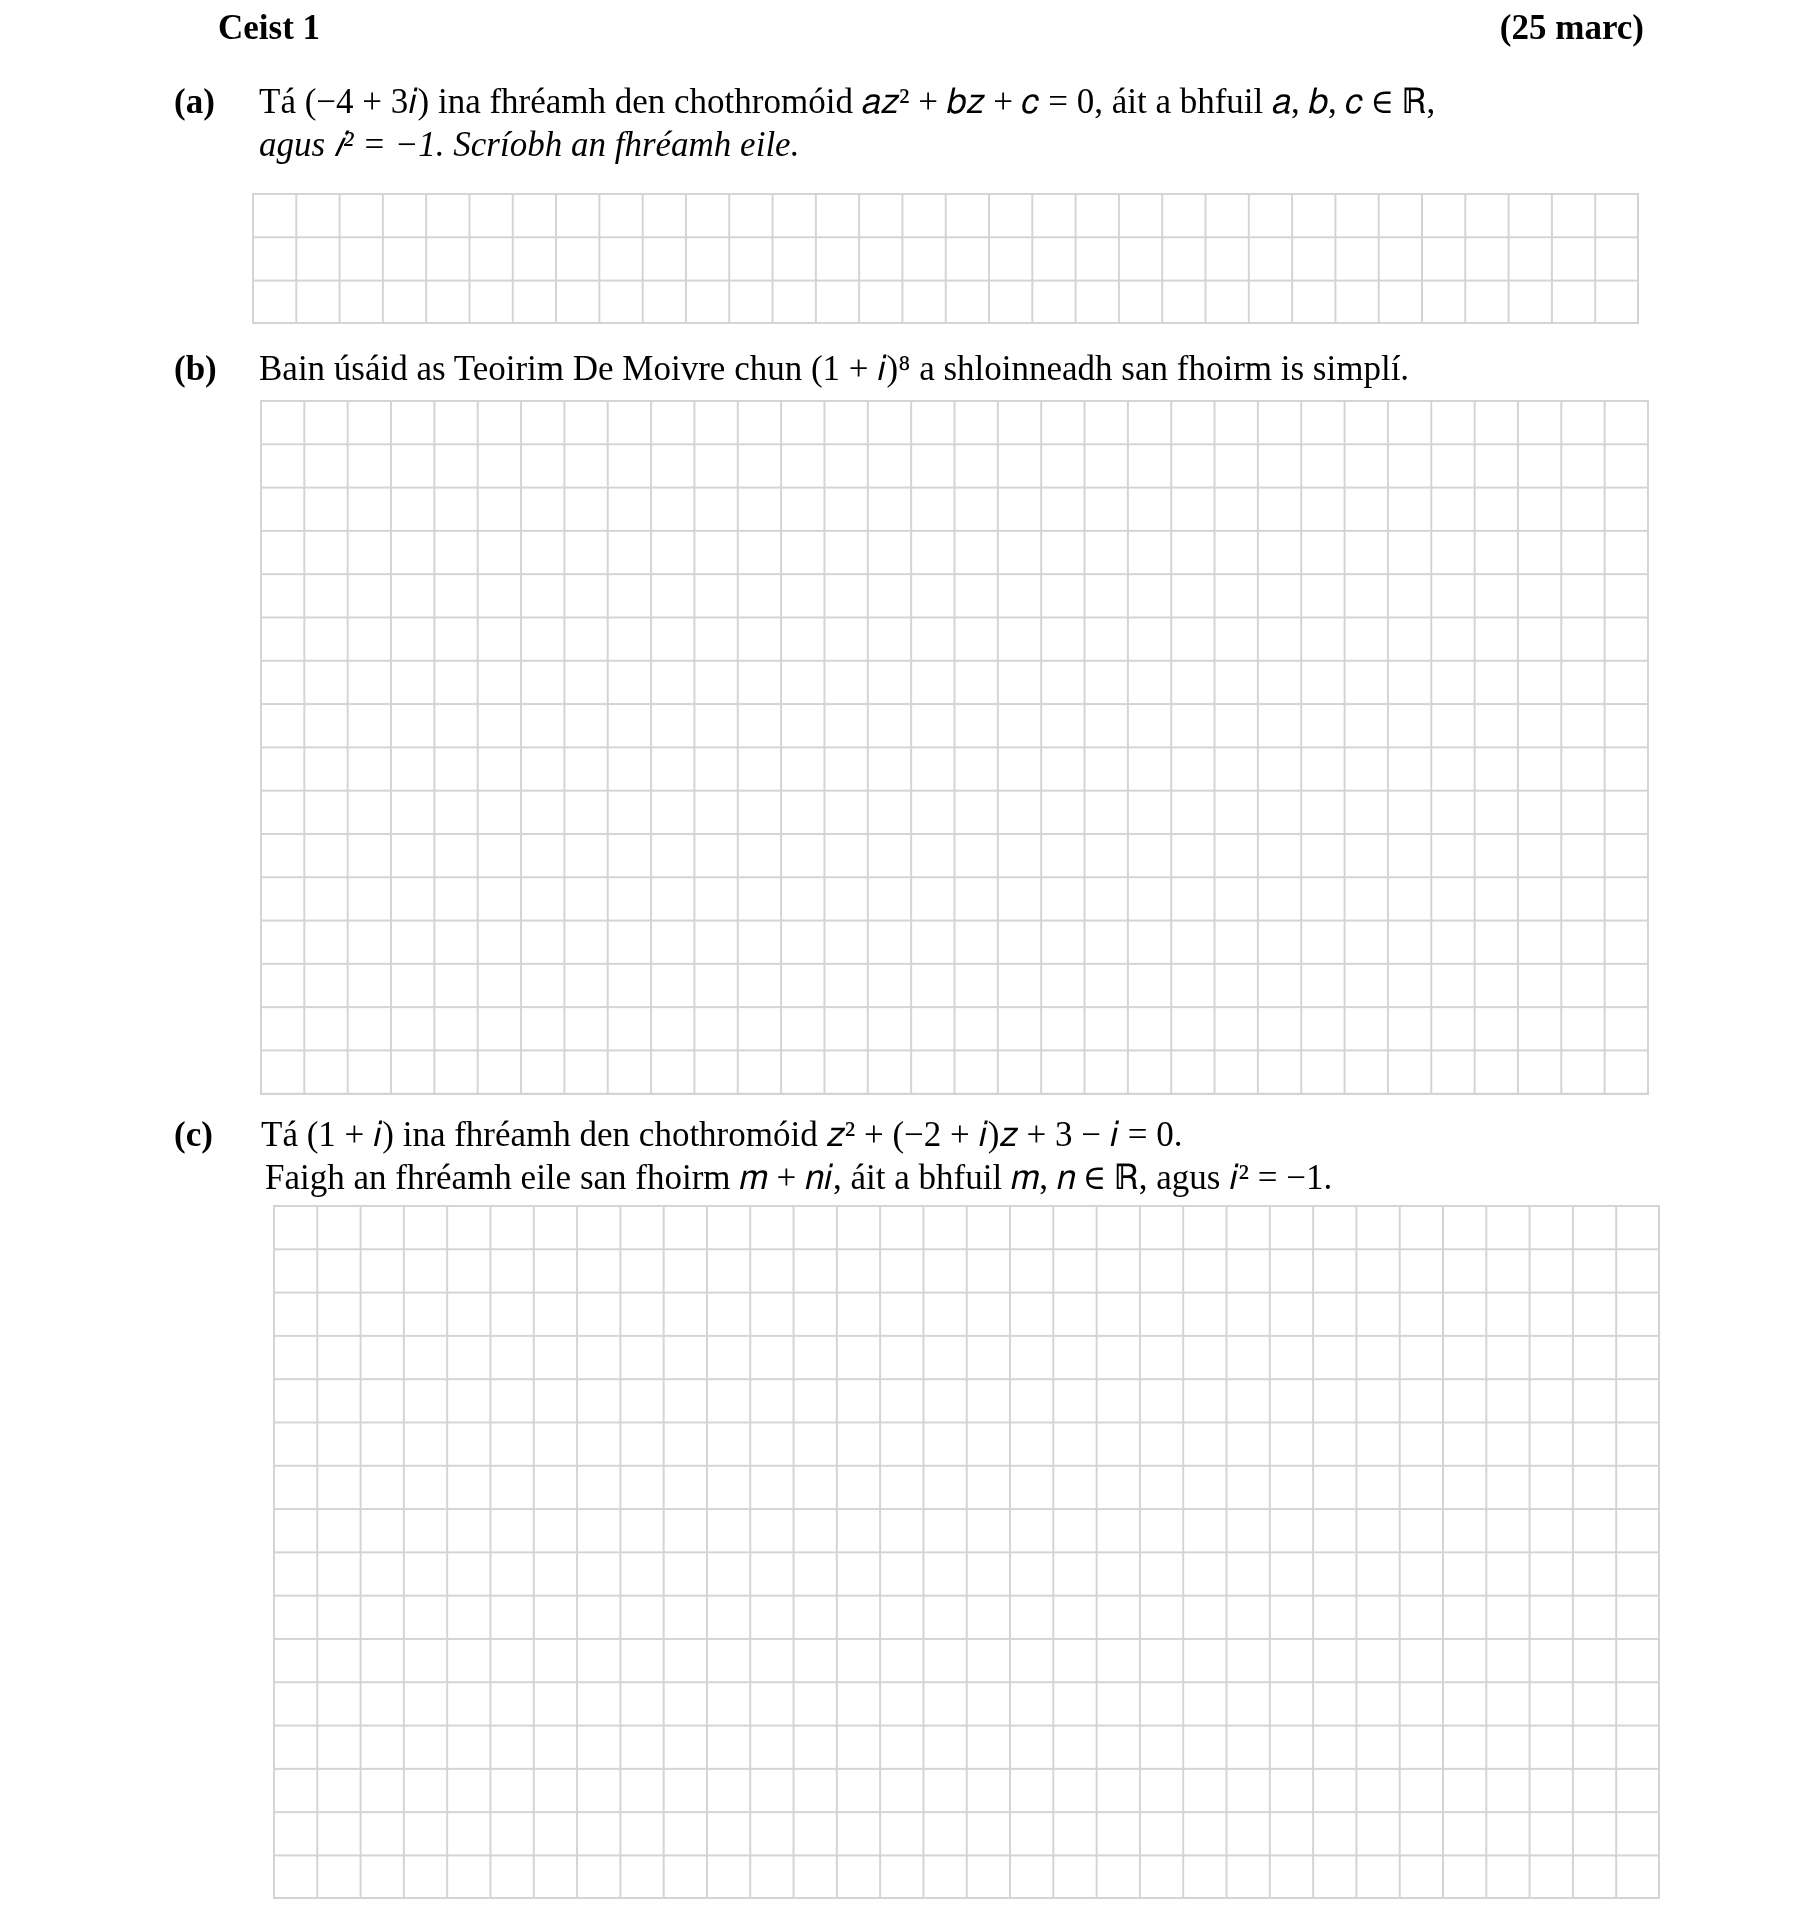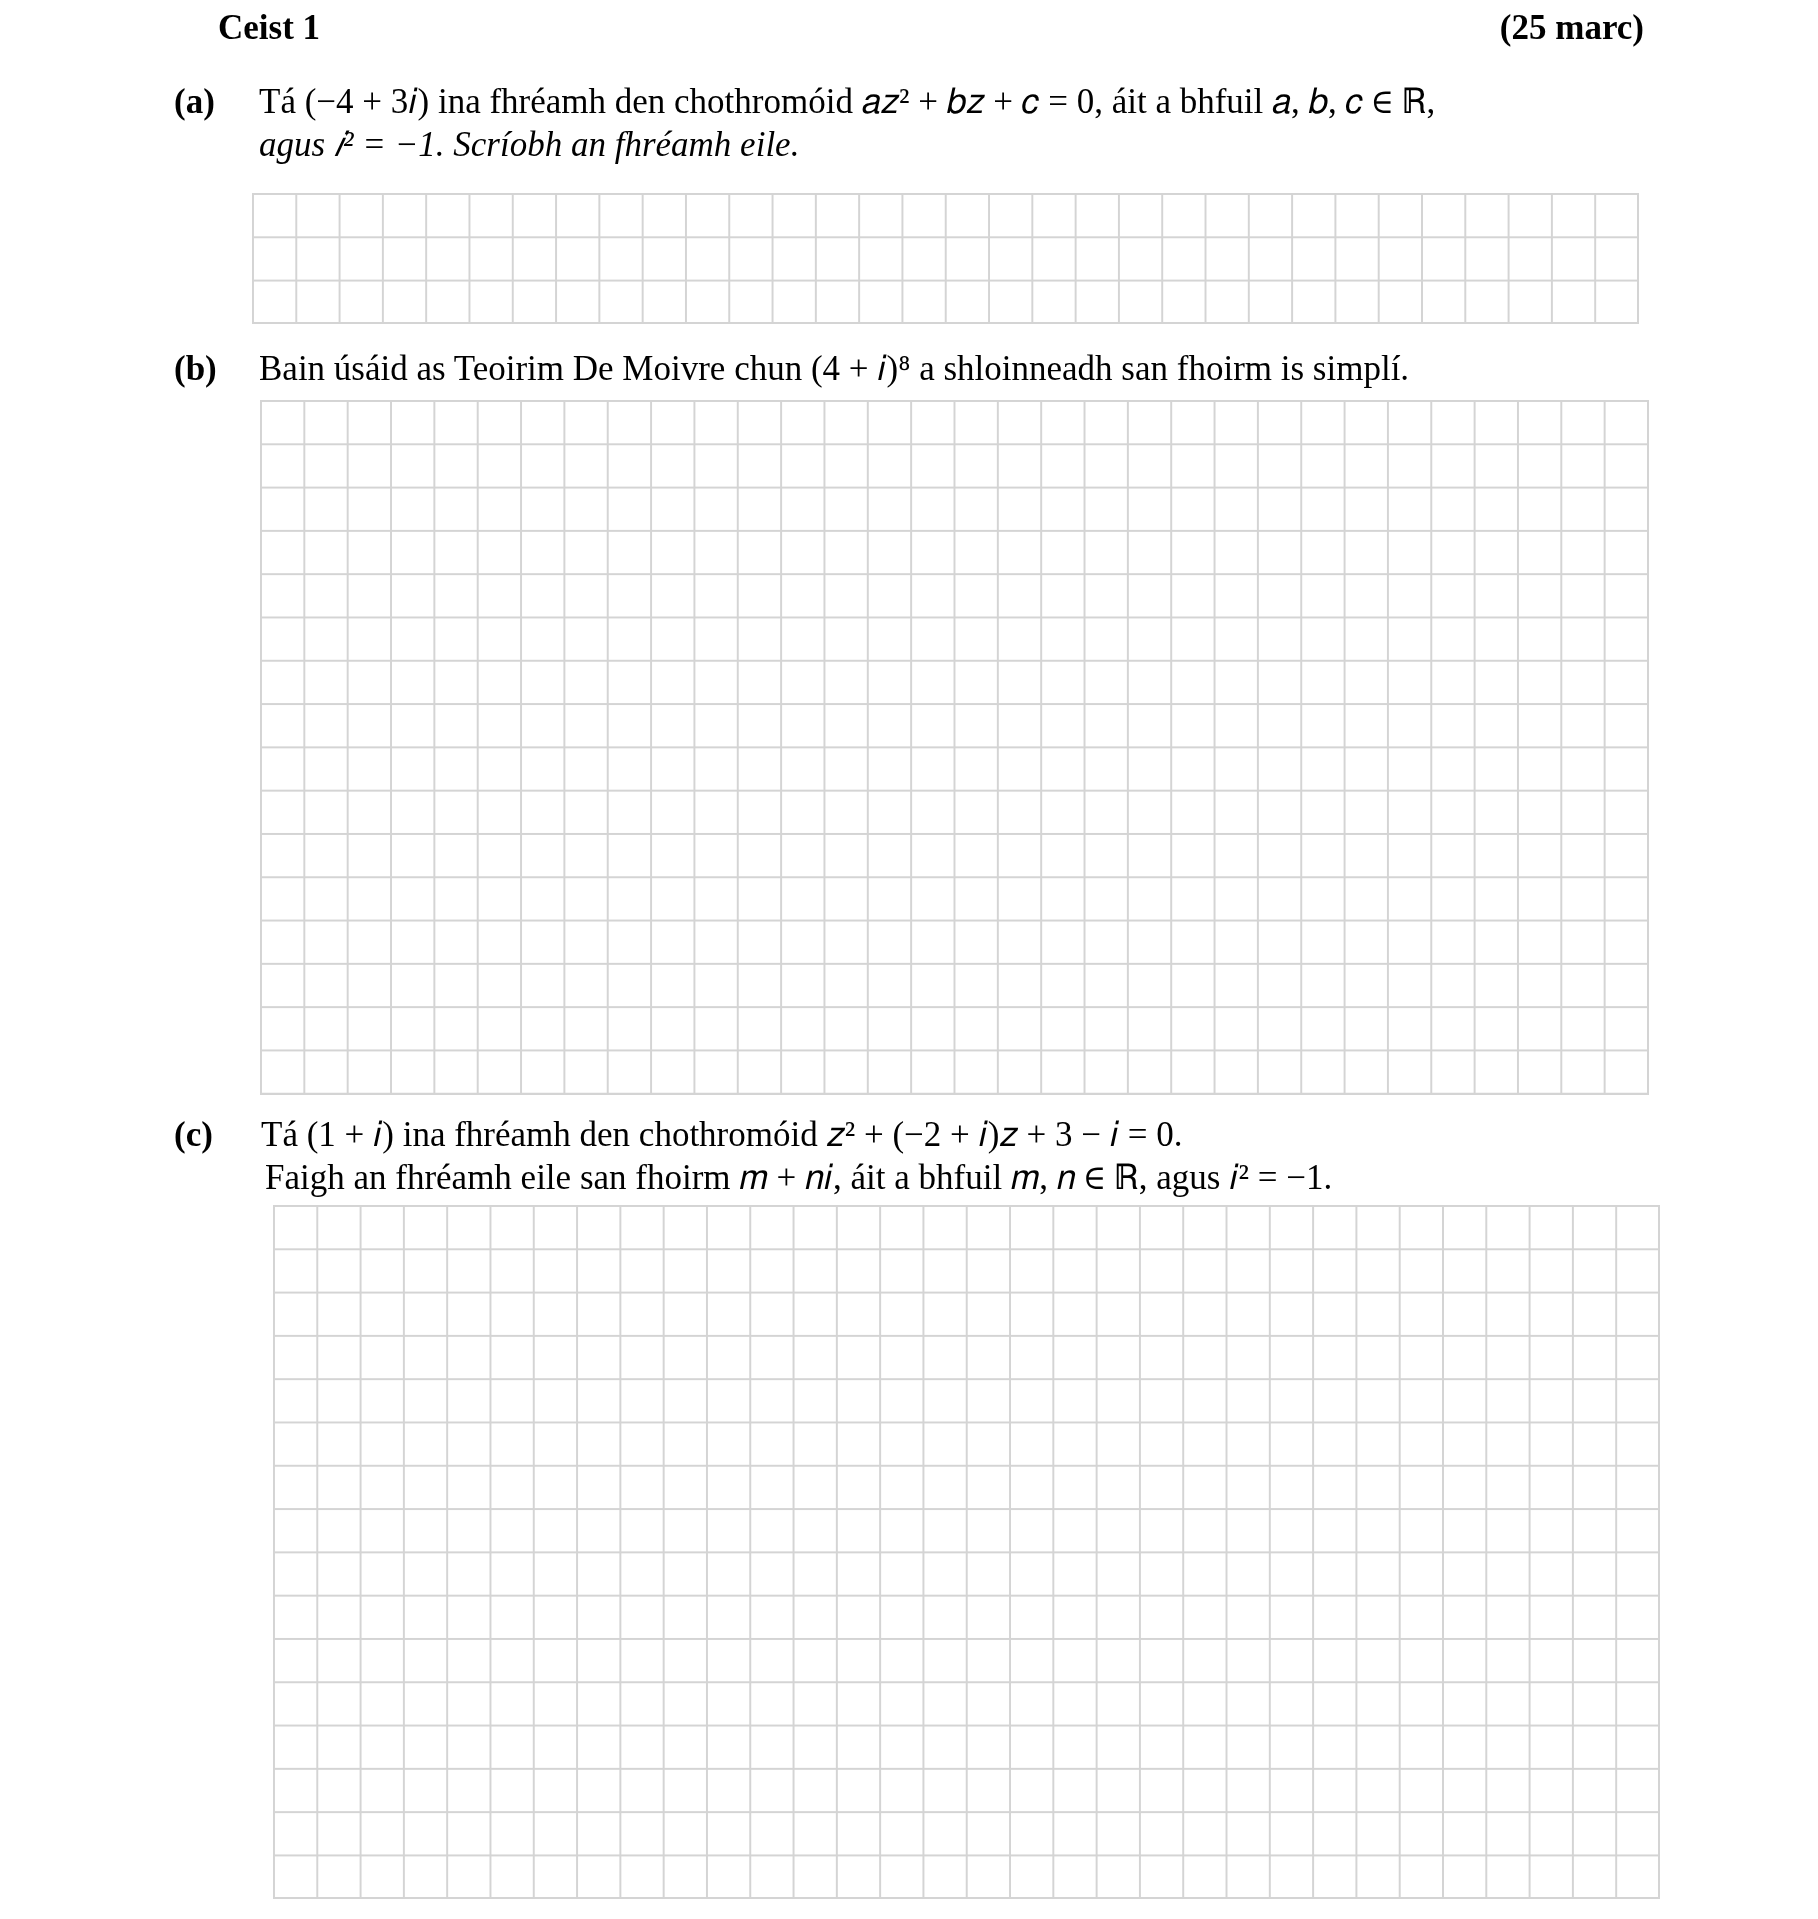--- a/index.html
+++ b/index.html
@@ -49,19 +49,19 @@
 
 <div class="abs heading" style="left:174px; top:10px;margin-left:44px;">Ceist 1</div>
 <div class="abs heading" style="right:174px; top:10px;">(25 marc)</div>
 
 <div class="abs part-label" style="left:174px; top:84px;">(a)</div>
 <div class="abs qline" style="left:259px; top:84px;">Tá (−4 + 3𝑖)  ina fhréamh den chothromóid  𝑎𝑧² + 𝑏𝑧 + 𝑐 = 0,  áit a bhfuil  𝑎, 𝑏, 𝑐 ∈ ℝ,</div>
 <div class="abs qline" style="left:259px; top:127px;font-style:italic;">agus 𝑖² = −1.  Scríobh an fhréamh eile.</div>
 <div class="grid" style="left:252px; top:193px; width:1387px; height:131px; background-size:43.3px 43.3px;"></div>
 
 <div class="abs part-label" style="left:174px; top:351px;">(b)</div>
-<div class="abs qline" style="left:259px; top:351px;">Bain úsáid as Teoirim De Moivre chun (4 + 𝑖)⁸ a shloinneadh san fhoirm is simplí.</div>
+<div class="abs qline" style="left:259px; top:351px;">Bain úsáid as Teoirim De Moivre chun (1 + 𝑖)⁸ a shloinneadh san fhoirm is simplí.</div>
 <div class="grid" style="left:260px; top:400px; width:1389px; height:695px; background-size:43.35px 43.3px;"></div>
 
 <div class="abs part-label" style="left:174px; top:1117px;">(c)</div>
 <div class="abs qline" style="left:261px; top:1117px;">Tá (1 + 𝑖) ina fhréamh den chothromóid  𝑧² + (−2 + 𝑖)𝑧 + 3 − 𝑖 = 0.</div>
 <div class="abs qline" style="left:265px; top:1160px;">Faigh an fhréamh eile san fhoirm  𝑚 + 𝑛𝑖, áit a bhfuil 𝑚, 𝑛 ∈ ℝ, agus  𝑖² = −1.</div>
 <div class="grid" style="left:273px; top:1205px; width:1387px; height:694px; background-size:43.3px 43.3px;"></div>
 
 </body></html>

